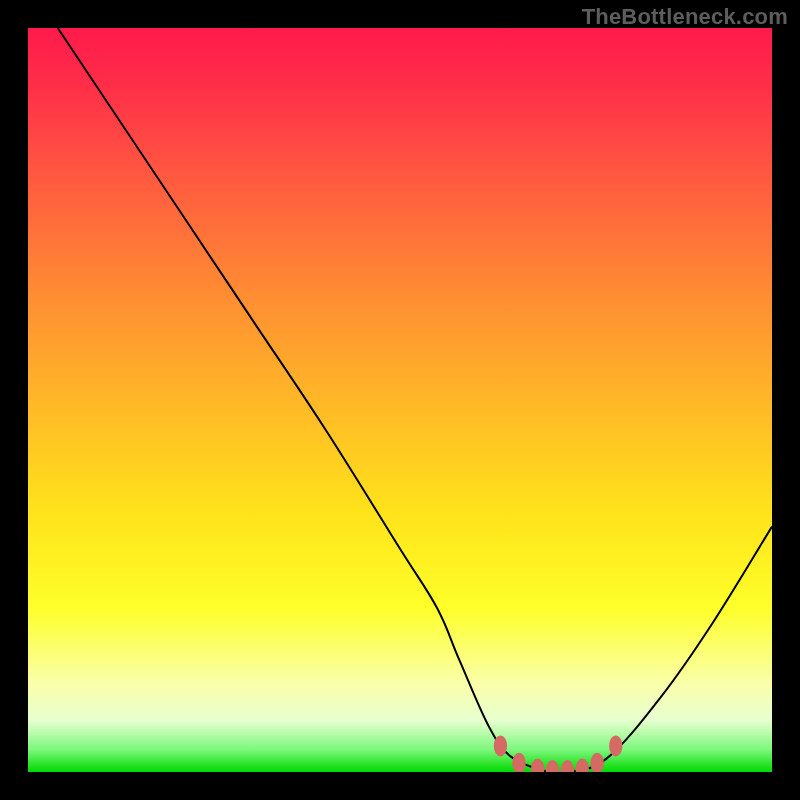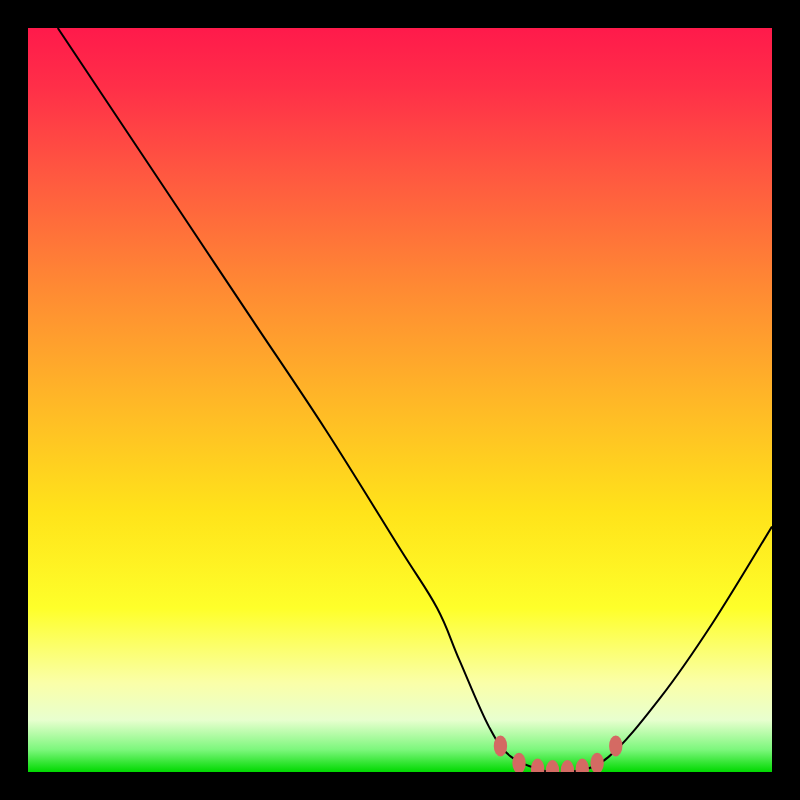--- a/index.html
+++ b/index.html
@@ -65,20 +65,21 @@
     position: absolute;
     left: 0; top: 0;
     width: 100%; height: 100%;
     z-index: 3;
   }
 </style>
 </head>
 <body>
 
 <div class="container">
+  <div class="watermark">TheBottleneck.com</div>
 
   <div class="plot-area">
     <div class="gradient-bg"></div>
 
     <svg class="curve" viewBox="0 0 100 100" preserveAspectRatio="none">
       <path id="curve-path" fill="none" stroke="#000" stroke-width="2" vector-effect="non-scaling-stroke" d="M 4 0 C 5.08 1.62, 7.12 4.68, 10.00 9.00 C 12.88 13.32, 16.40 18.60, 20.00 24.00 C 23.60 29.40, 26.40 33.60, 30.00 39.00 C 33.60 44.40, 36.40 48.42, 40.00 54.00 C 43.60 59.58, 47.30 65.68, 50.00 70.00 C 52.70 74.32, 53.56 75.30, 55.00 78.00 C 56.44 80.70, 56.74 82.12, 58.00 85.00 C 59.26 87.88, 60.74 91.66, 62.00 94.00 C 63.26 96.34, 63.56 96.92, 65.00 98.00 C 66.44 99.08, 68.56 99.64, 70.00 100.00 C 71.44 100.36, 71.56 100.36, 73.00 100.00 C 74.44 99.64, 75.84 99.80, 78.00 98.00 C 80.16 96.20, 82.48 93.24, 85.00 90.00 C 87.52 86.76, 89.30 84.14, 92.00 80.00 C 94.70 75.86, 98.56 69.34, 100.00 67.00"></path>
     </svg>
 
     <svg class="markers" viewBox="0 0 100 100" preserveAspectRatio="none">
       <g id="marker-group">

